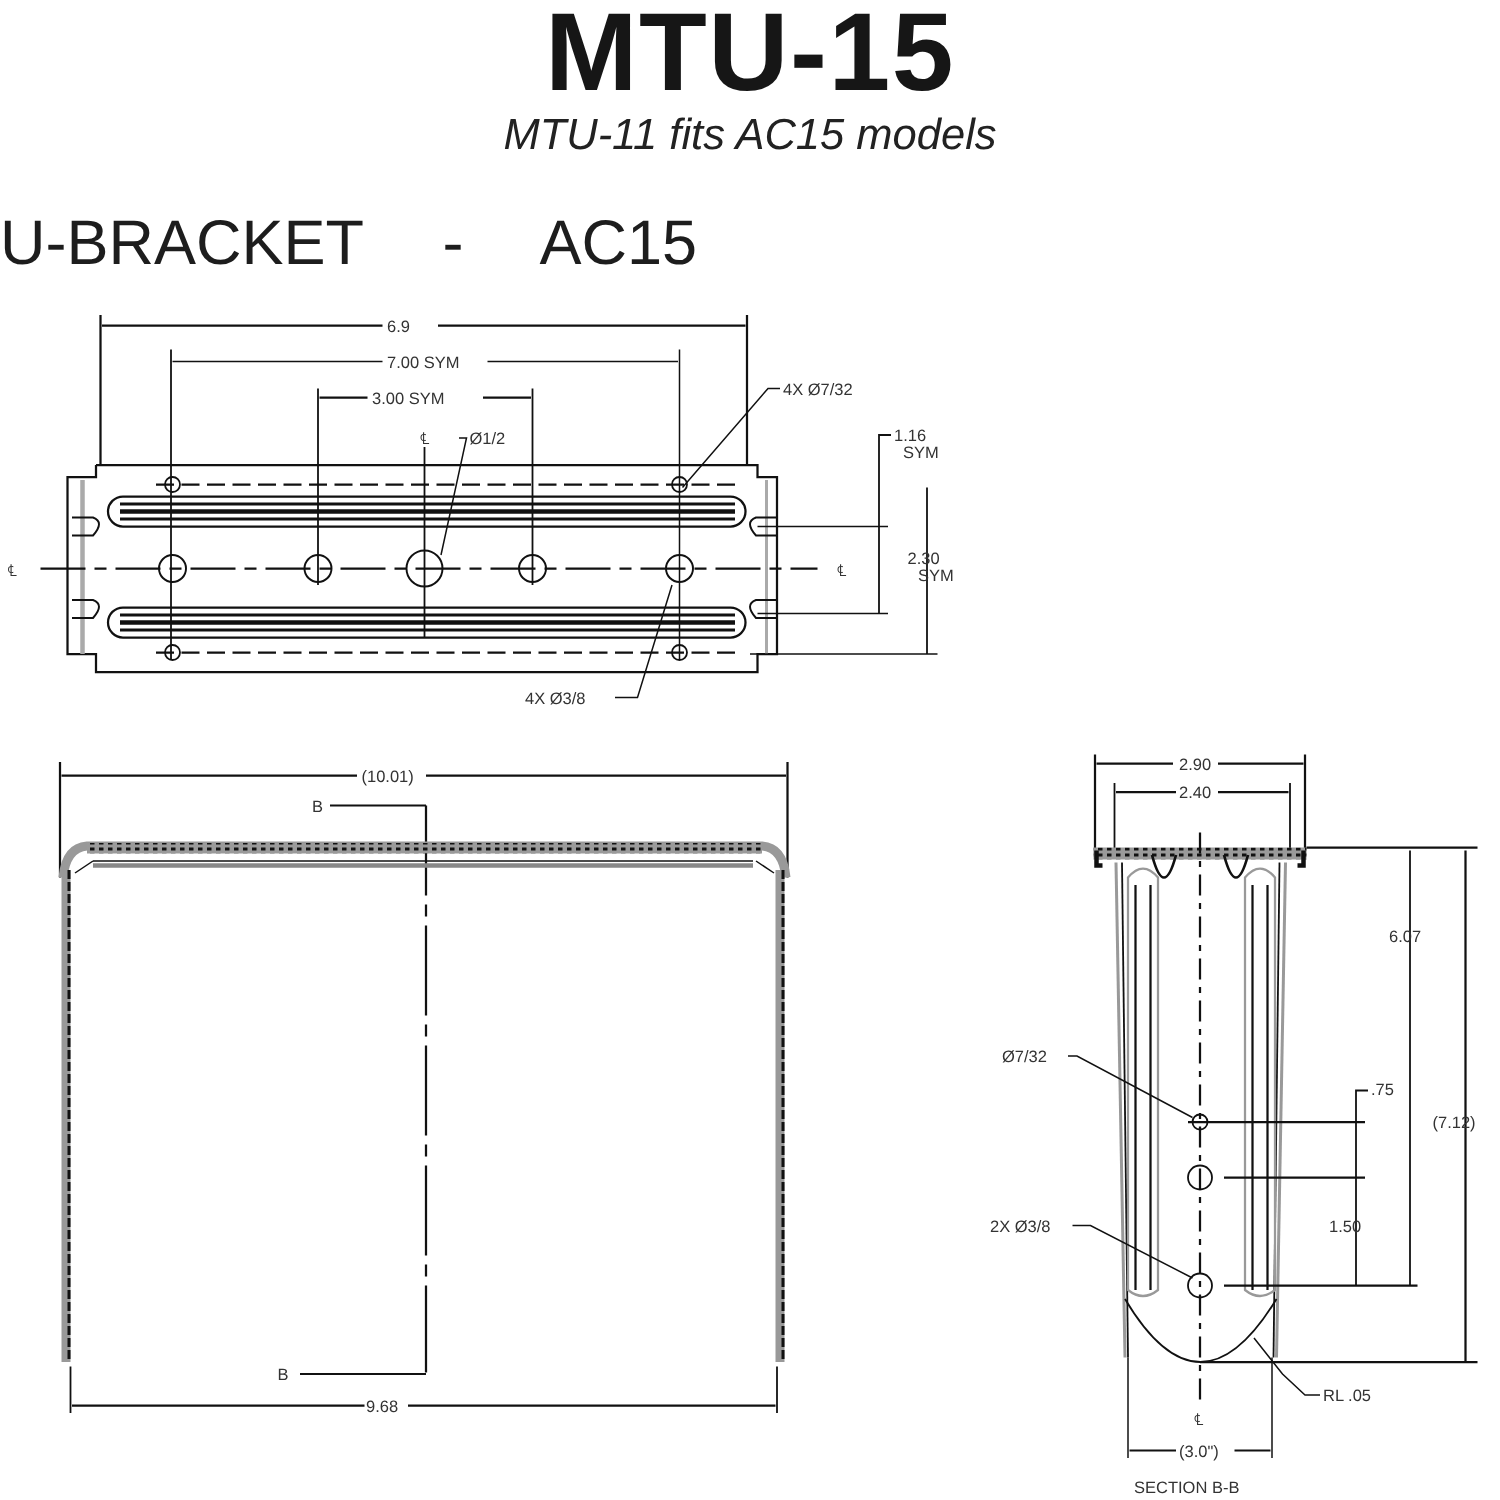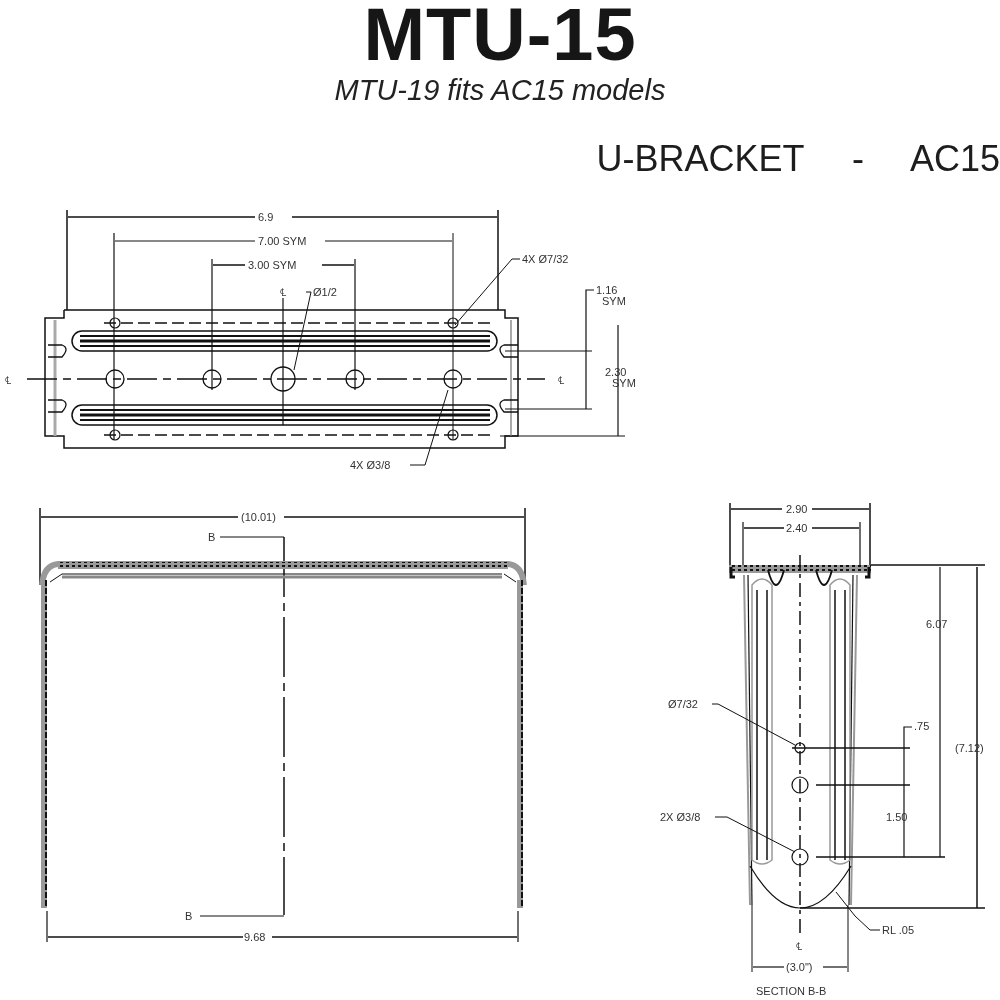--- a/index.html
+++ b/index.html
@@ -1,28 +1,28 @@
 <!DOCTYPE html>
 <html><head>
 <meta charset="utf-8">
 <style>
   html, body { margin: 0; padding: 0; background: #ffffff; }
   body { width: 1000px; height: 1000px; position: relative; overflow: hidden; font-family: "Liberation Sans", sans-serif; color: #1a1a1a; }
   .title { position: absolute; left: 0; width: 1000px; text-align: center; top: -8px; font-size: 74px; font-weight: bold; letter-spacing: 1px; color: #161616; }
   .subtitle { position: absolute; left: 0; width: 1000px; text-align: center; top: 74px; font-size: 29px; font-style: italic; color: #222; }
-  .heading { position: absolute; left: 0; width: 1000px; text-align: right; top: 138px; font-size: 36px; color: #1d1d1d; word-spacing: 6px; }
+  .heading { position: absolute; left: 0; width: 1000px; text-align: left; top: 138px; font-size: 42px; color: #1d1d1d; word-spacing: 6px; }
   .heading span { white-space: pre; }
   svg { position: absolute; left: 0; top: 0; }
   svg text { font-family: "Liberation Sans", sans-serif; font-size: 11px; fill: #333; }
 </style>
 </head>
 <body>
 
 <div class="title">MTU-15</div>
-<div class="subtitle">MTU-19 fits AC15 models</div>
+<div class="subtitle">MTU-11 fits AC15 models</div>
 <div class="heading"><span>U-BRACKET</span><span>   </span><span>-</span><span>   </span><span>AC15</span></div>
 
 <svg width="1000" height="1000" viewBox="0 0 1000 1000">
   <defs>
     <pattern id="hatch" width="6" height="4" patternUnits="userSpaceOnUse">
       <rect width="6" height="4" fill="#9a9a9a"></rect>
       <rect x="0" y="1" width="3" height="2" fill="#111"></rect>
     </pattern>
   </defs>
 

